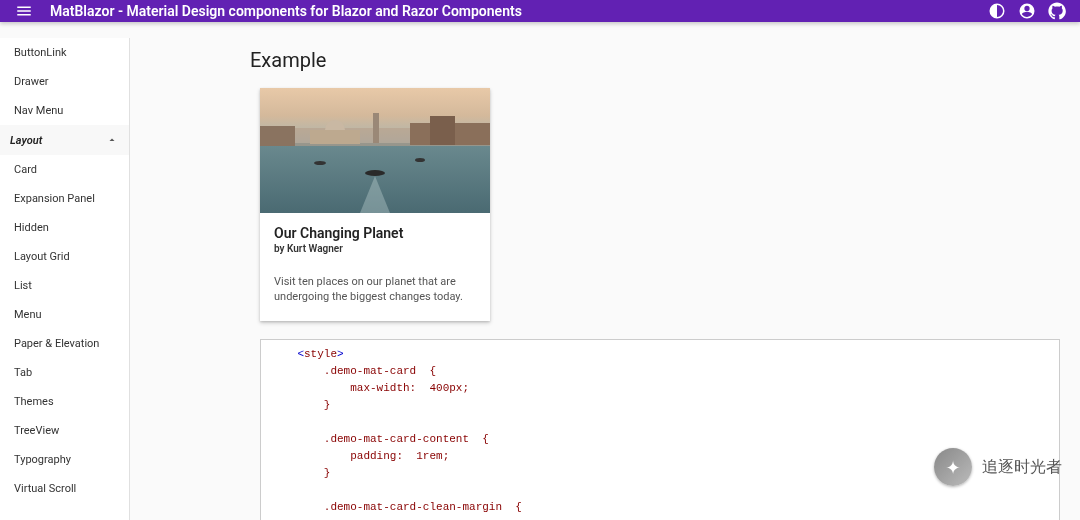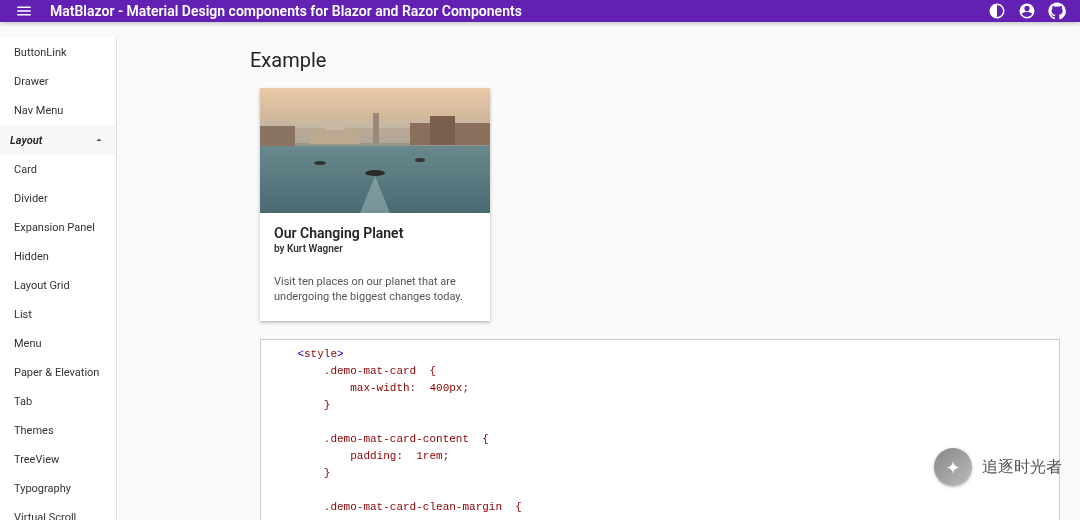--- a/index.html
+++ b/index.html
@@ -11,21 +11,21 @@
     background: #6221b3; color: #fff; display: flex; align-items: center;
     padding: 0 8px; z-index: 20; box-shadow: 0 2px 4px rgba(0,0,0,.2);
   }
   .appbar .menu-btn { width: 32px; height: 32px; display:flex; align-items:center; justify-content:center; cursor:pointer; }
   .appbar .title { font-size: 14px; font-weight: 600; margin-left: 10px; white-space: nowrap; }
   .appbar .spacer { flex: 1; }
   .appbar .icon-btn { width: 30px; height: 30px; display:flex; align-items:center; justify-content:center; cursor:pointer; }
   .appbar svg { fill: #fff; }
 
   .sidebar {
-    position: fixed; top: 38px; left: 0; width: 117px; bottom: 0;
+    position: fixed; top: 38px; left: 0; width: 130px; bottom: 0;
     background: #fff; border-right: 1px solid #e0e0e0; overflow-y: auto;
     font-size: 11px; color: #333;
   }
   .side-item { padding: 8px 10px 8px 14px; cursor: pointer; display:flex; align-items:center; }
   .side-group-header {
     padding: 8px 10px 8px 10px; font-weight: 600; font-size: 11px; color: #222;
     display: flex; align-items: center; justify-content: space-between; cursor: pointer;
     background: #f8f8f8;
     font-style: italic;
   }
@@ -116,23 +116,20 @@
   <div class="side-group-header">
     <span>Layout</span>
     <span class="chev">
         <svg width="12" height="12" viewBox="0 0 24 24">
           <path d="M7 14l5-5 5 5z"></path>
         </svg>
       </span>
   </div>
   <div class="side-item">
       <span>Card</span>
-    </div>
-  <div class="side-item">
-      <span>Divider</span>
     </div>
   <div class="side-item">
       <span>Expansion Panel</span>
     </div>
   <div class="side-item">
       <span>Hidden</span>
     </div>
   <div class="side-item">
       <span>Layout Grid</span>
     </div>

